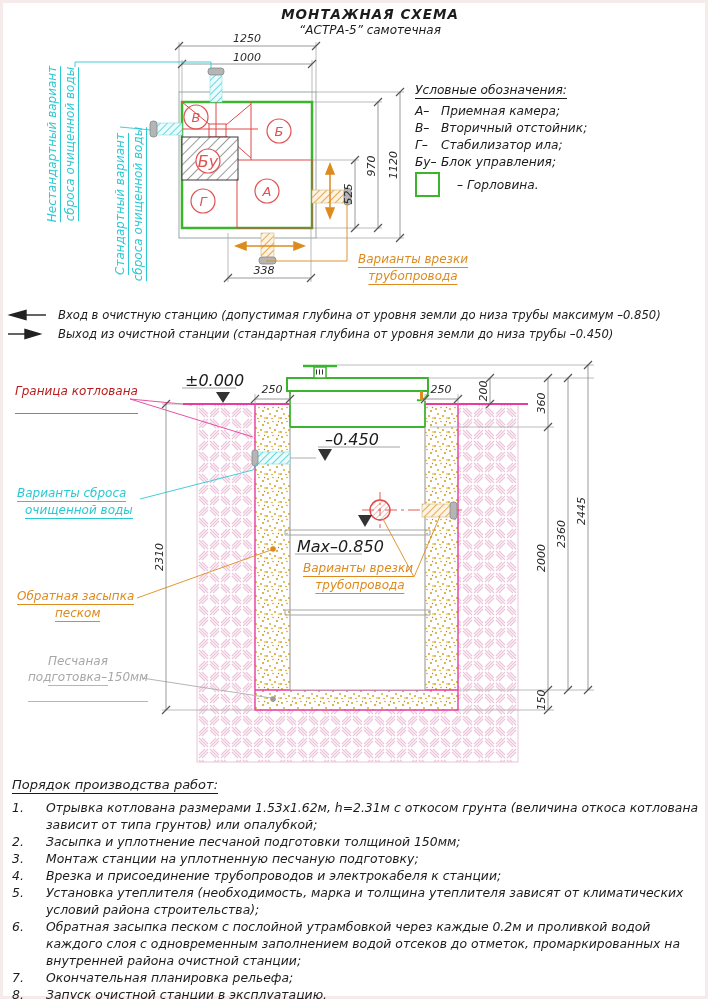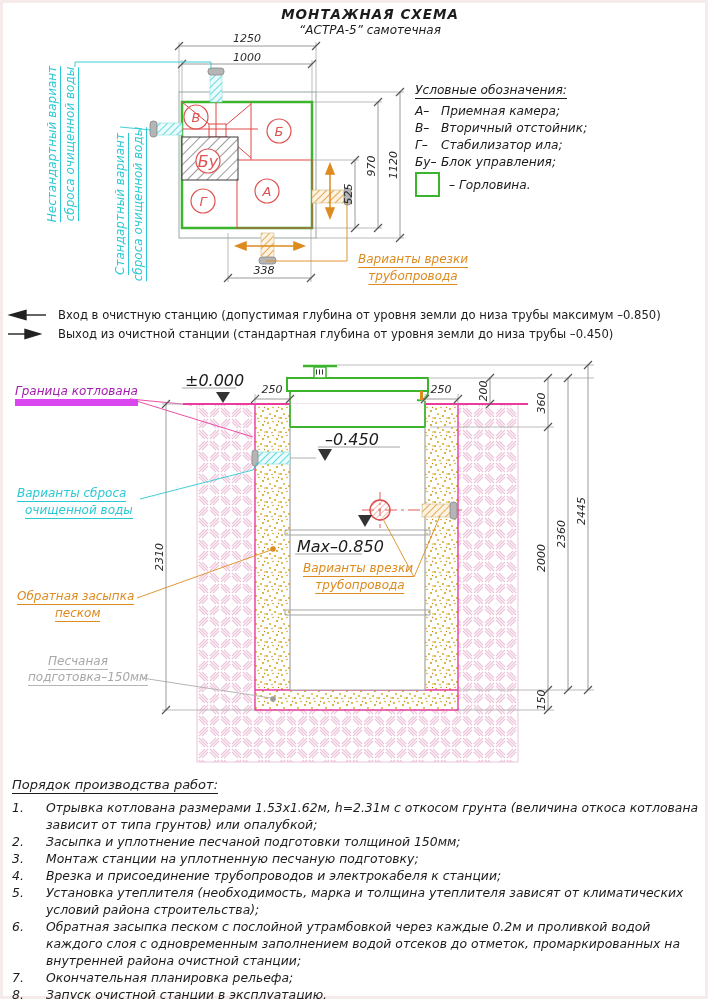--- a/index.html
+++ b/index.html
@@ -10,31 +10,31 @@
   .t{position:absolute;font-style:italic;white-space:nowrap;color:#1c1c1c;
      font-family:"DejaVu Sans","Liberation Sans",sans-serif;}
   .cc{transform:translate(-50%,-50%);}
   .rcc{transform:translate(-50%,-50%) rotate(-90deg);}
   .dim{font-size:11px;color:#2a2a2a;}
   .ttl1{font-size:13.5px;letter-spacing:1px;font-weight:bold;}
   .ttl2{font-size:12px;}
   .red{color:#e05252;}
   .cyanl{color:#2bc9d4;border-bottom:1px solid #2bc9d4;padding-bottom:1px;}
   .orangel{color:#dd8b1e;border-bottom:1px solid #dd8b1e;padding-bottom:1px;}
-  .magental{color:#a21caf;border-bottom:7px solid #d946ef;padding-bottom:1px;}
-  .grayl{color:#a8a8a8;border-bottom:1px solid #b5b5b5;padding-bottom:1px;}
+  .magental{color:#b91c1c;border-bottom:1px solid #d946ef;padding-bottom:15px;}
+  .grayl{color:#a8a8a8;border-bottom:1px solid #b5b5b5;padding-bottom:17px;}
   .lvl{font-size:16px;}
   .lbl{font-size:12px;}
   .legend{position:absolute;left:415px;top:83px;width:285px;font-style:italic;font-size:12.2px;color:#1c1c1c;}
   .legend .hdr{display:inline-block;border-bottom:1.2px solid #1c1c1c;margin-bottom:5px;padding-bottom:1px;}
   .legend .row{margin-bottom:3px;line-height:14px;}
   .legend .key{display:inline-block;min-width:26px;}
-  .legend .neck-row{display:flex;align-items:center;margin-top:3px;}
+  .legend .neck-row{display:flex;align-items:center;margin-top:3px;gap:8px;}
   .neck-swatch{width:21px;height:21px;border:2.5px solid #3cb42e;margin-right:9px;flex:0 0 auto;}
-  .notes .note{position:absolute;left:58px;font-size:11.6px;color:#1c1c1c;white-space:nowrap;}
+  .notes .note{position:absolute;left:58px;font-style:italic;font-size:11.6px;color:#1c1c1c;white-space:nowrap;}
   .work{position:absolute;left:12px;top:774px;width:688px;font-style:italic;color:#1c1c1c;}
   .work .hdr{display:inline-block;font-size:13px;border-bottom:1.2px solid #1c1c1c;padding-bottom:1px;margin-bottom:5px;}
   .work .item{display:flex;font-size:12.4px;line-height:17px;}
   .work .num{flex:0 0 34px;}
   .work .txt{flex:1;}
 </style>
 </head>
 <body>
 
 <div class="page">

